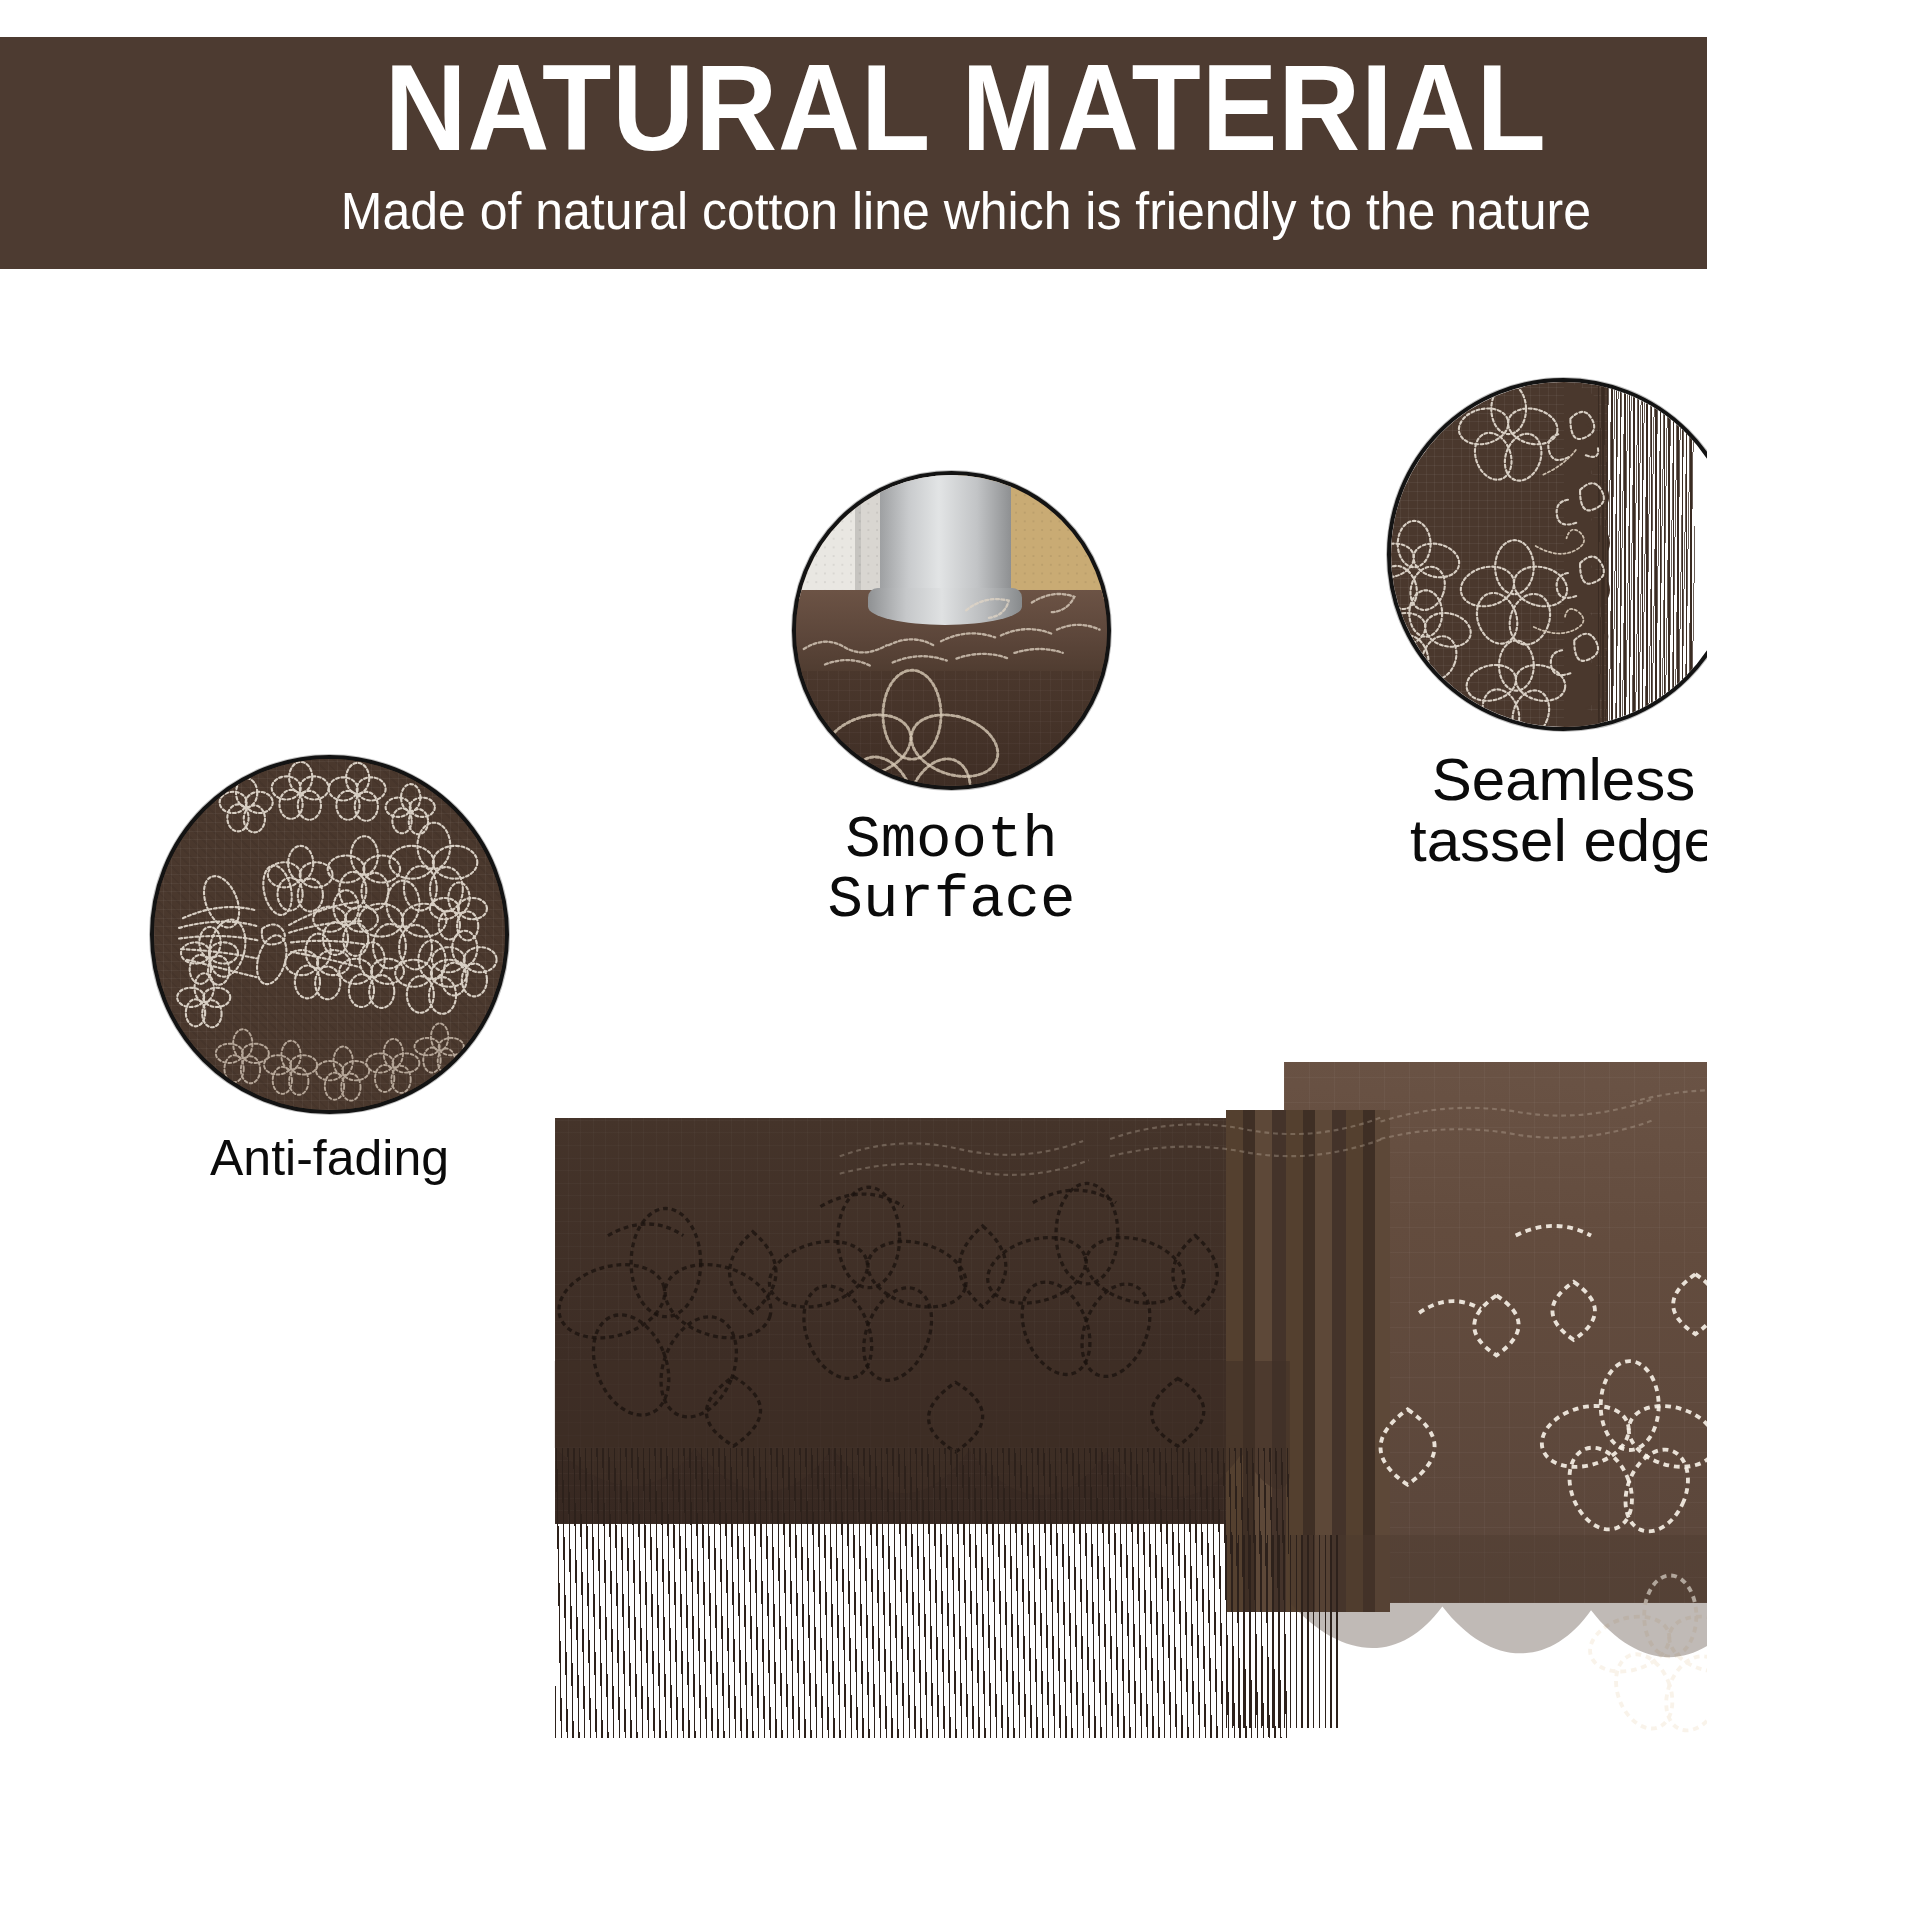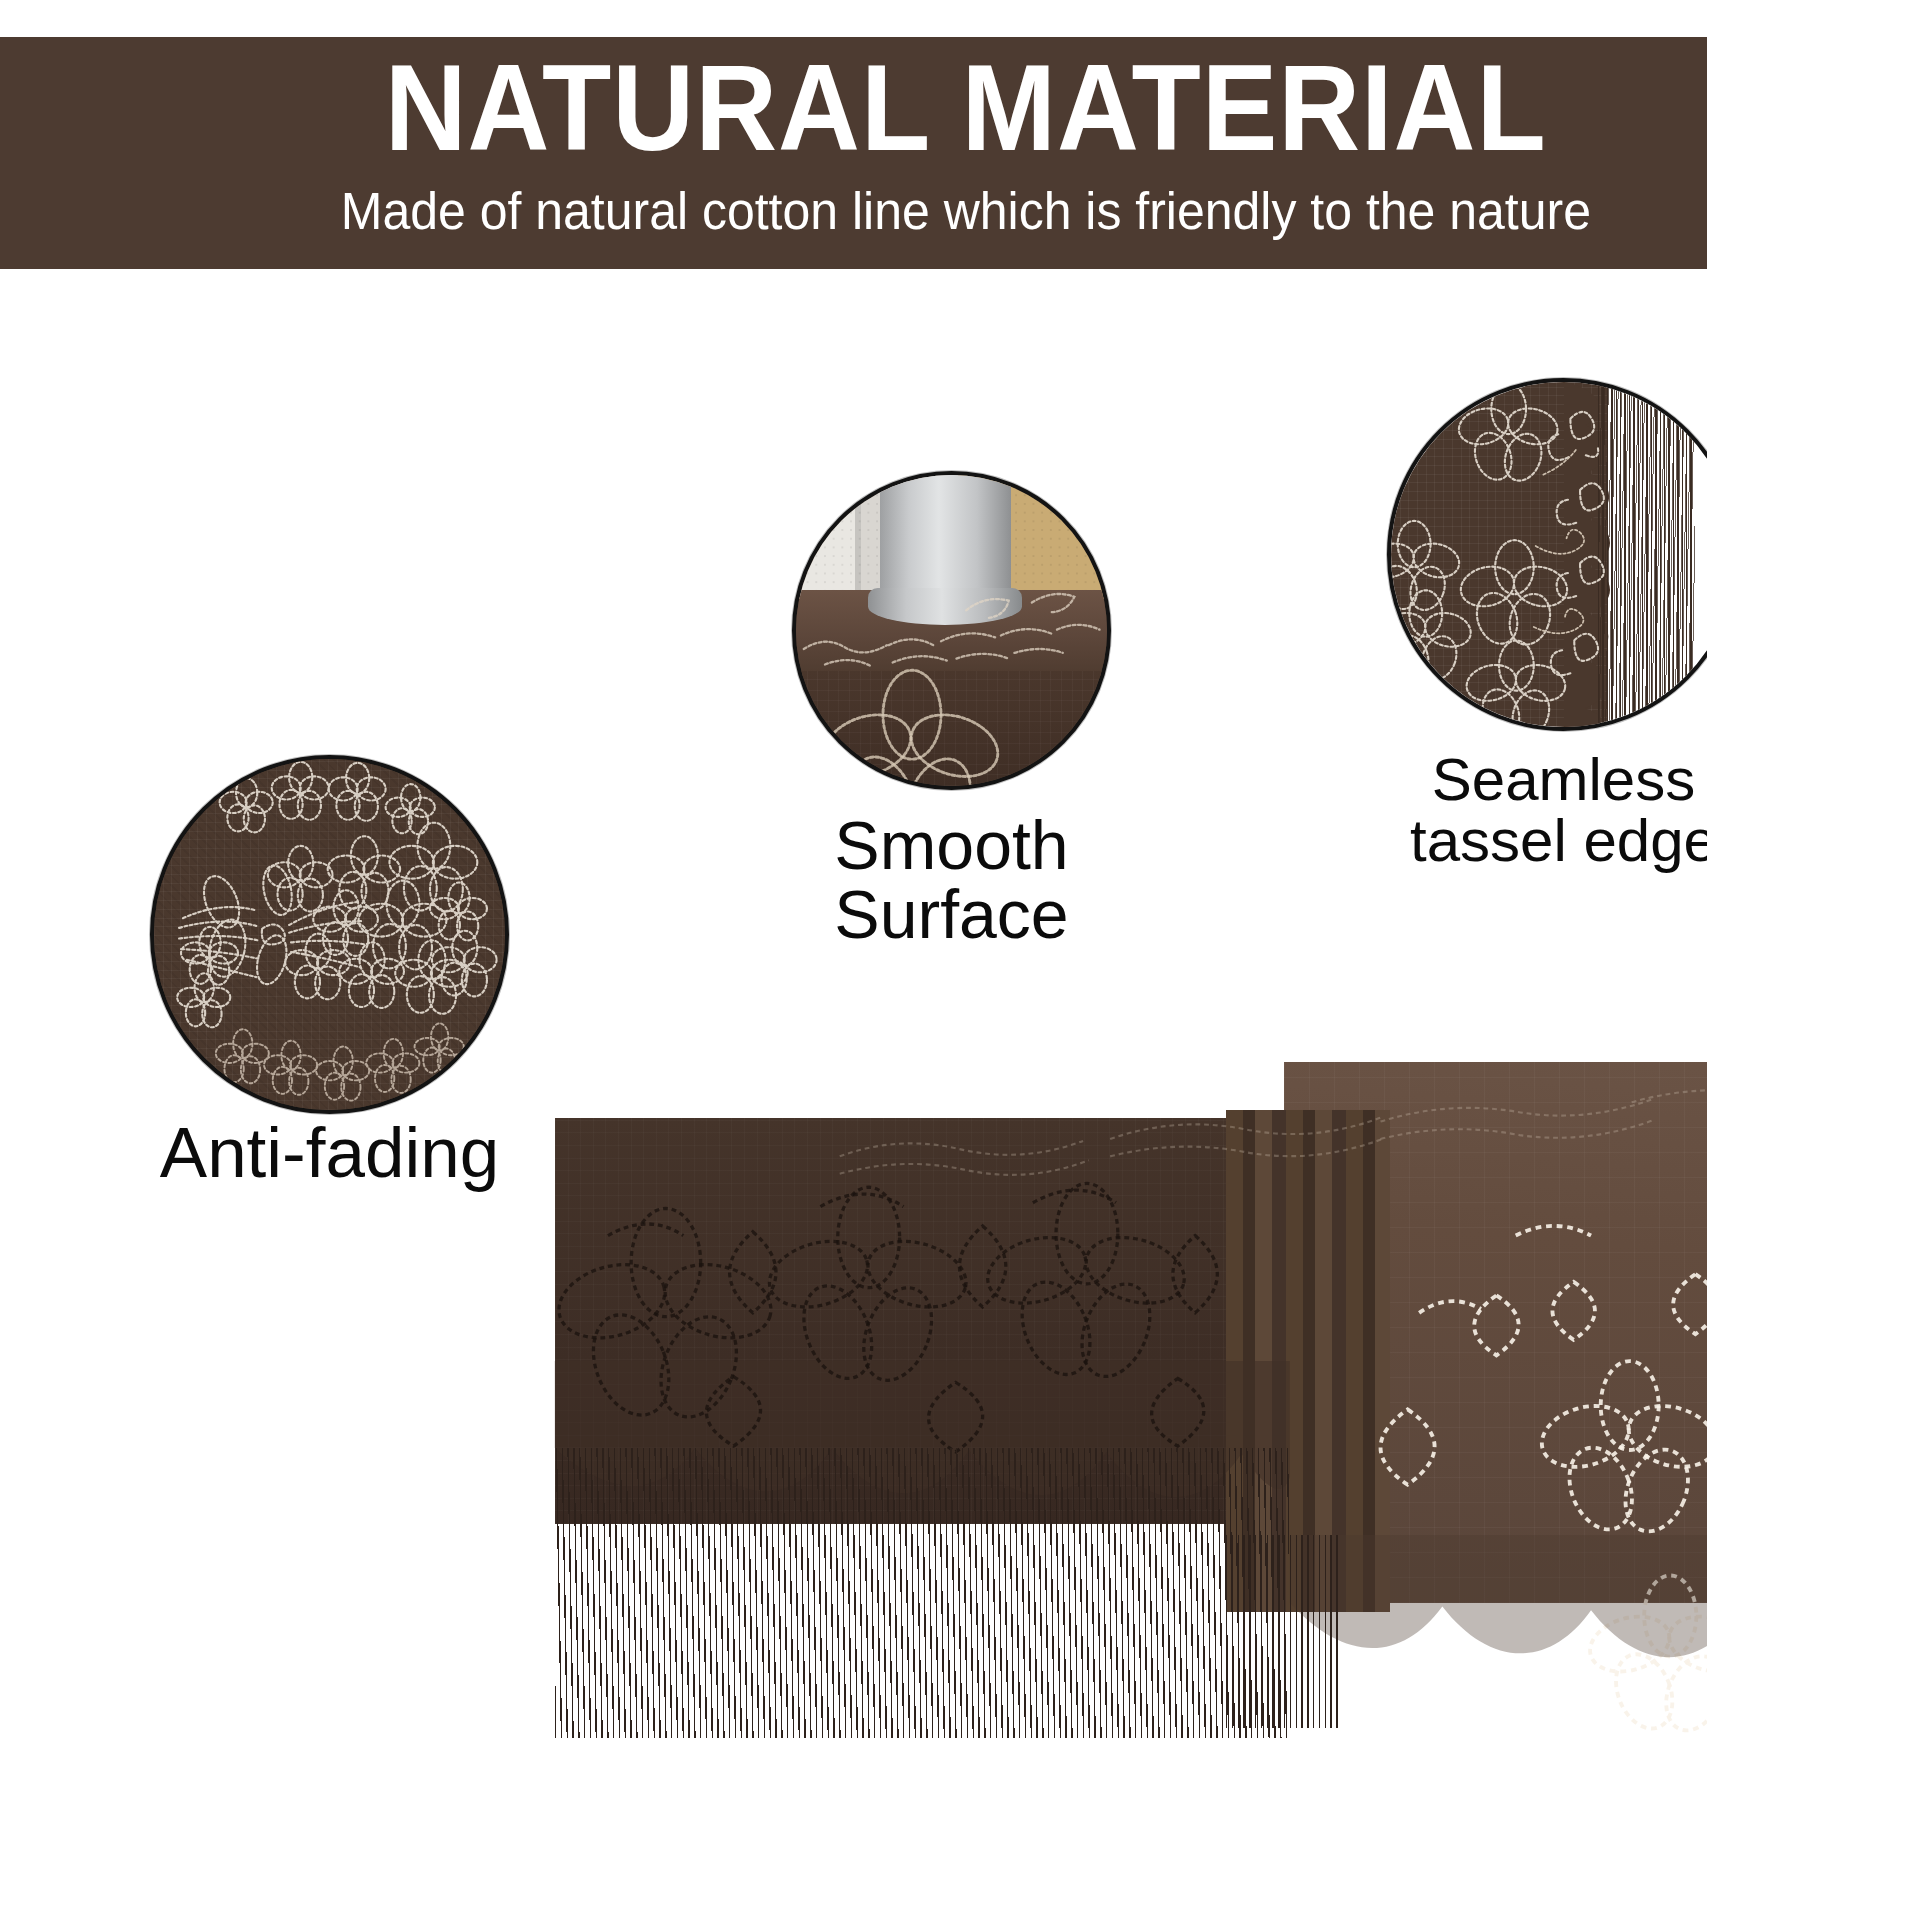--- a/index.html
+++ b/index.html
@@ -94,26 +94,26 @@
   }
   .petal-dim { stroke: #b5a698; stroke-width: 2; }
   .vine {
     fill: none; stroke: #cdbfae; stroke-width: 1.8;
     stroke-dasharray: 2.6 2.4; stroke-linecap: round;
   }
 
   
   #c-antifade { left: 150px; top: 755px; }
   #c-antifade .bubble { width: 359px; height: 359px; }
-  #c-antifade .callout-label { top: 362px; font-size: 71px; }
+  #c-antifade .callout-label { top: 378px; font-size: 50px; }
 
   
   #c-smooth { left: 792px; top: 471px; }
   #c-smooth .bubble { width: 319px; height: 319px; background:#523f33; }
-  #c-smooth .callout-label { top: 340px; font-size: 68px; }
+  #c-smooth .callout-label { top: 340px; font-size: 59px; font-family: Liberation Mono, monospace; }
   
   #smooth-wall {
     position:absolute; left:0; top:0; width:100%; height:40%;
     background: linear-gradient(90deg,
        #e9e7e2 0%, #e9e7e2 19%,
        #c6c4c0 19%, #c6c4c0 21%,
        #d9d6d1 21%, #d9d6d1 52%,
        #b9a278 52%, #d8c08c 66%,
        #c9ab74 66%, #c9ab74 100%);
   }

